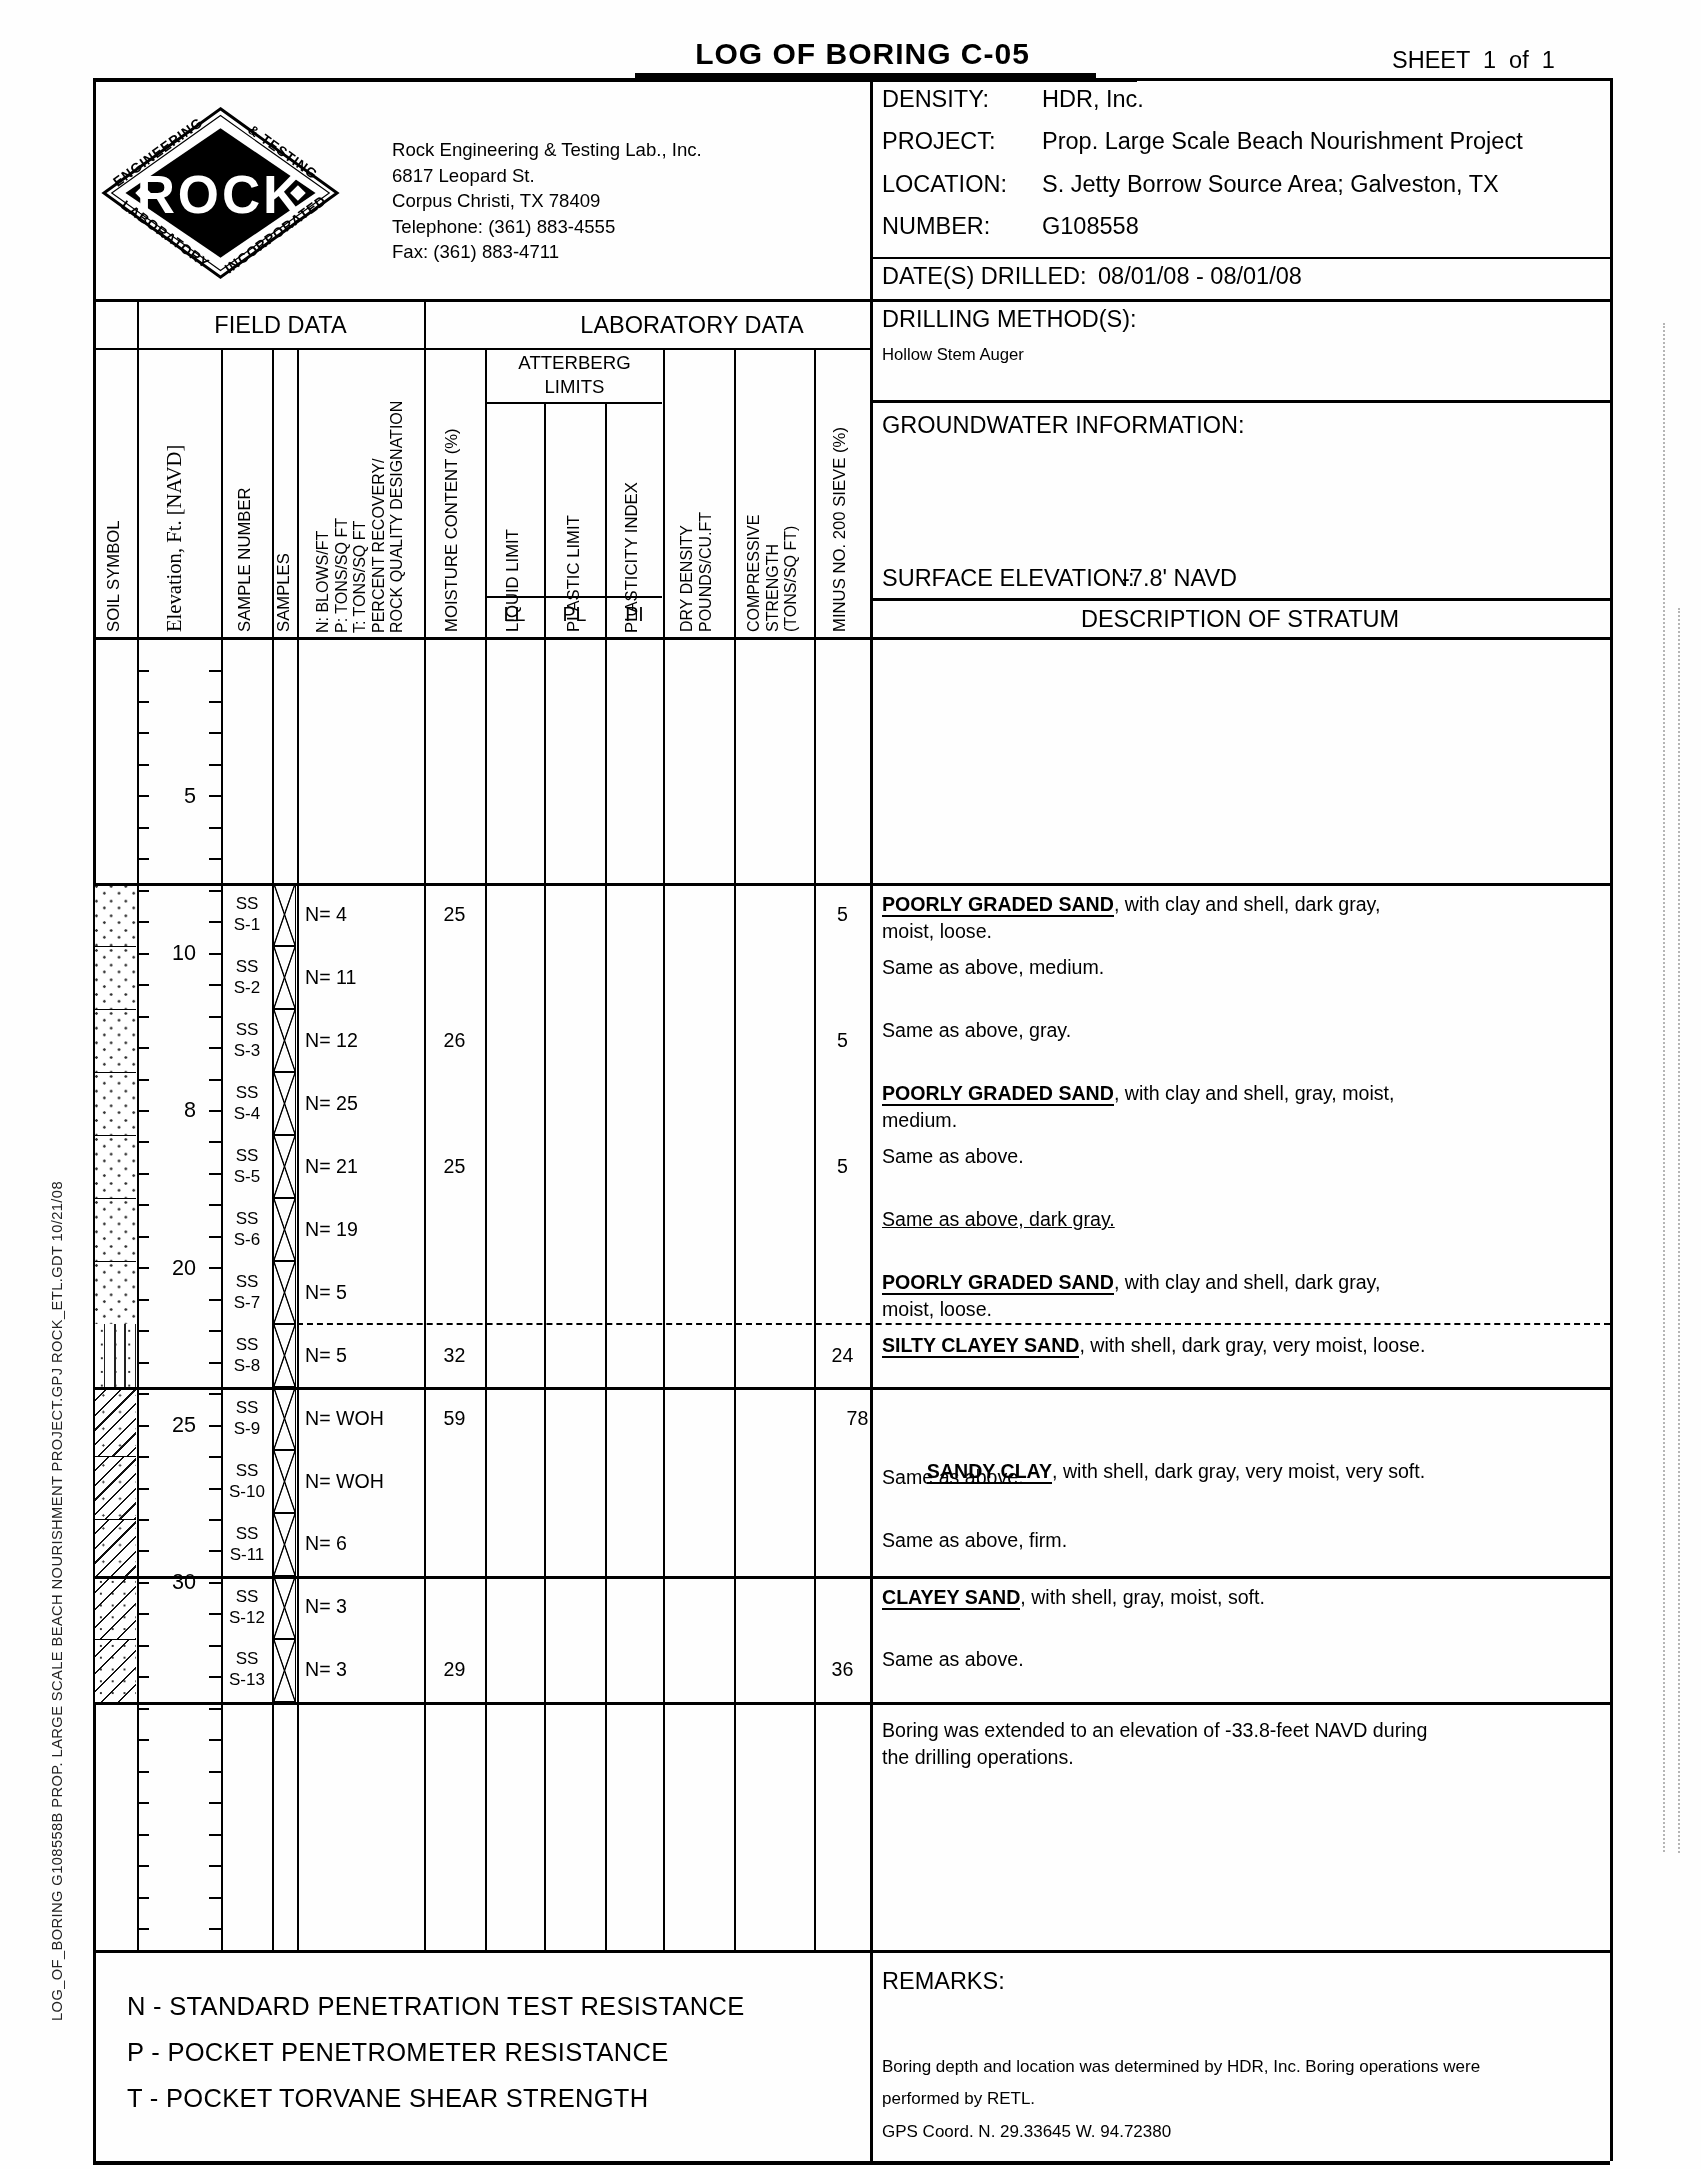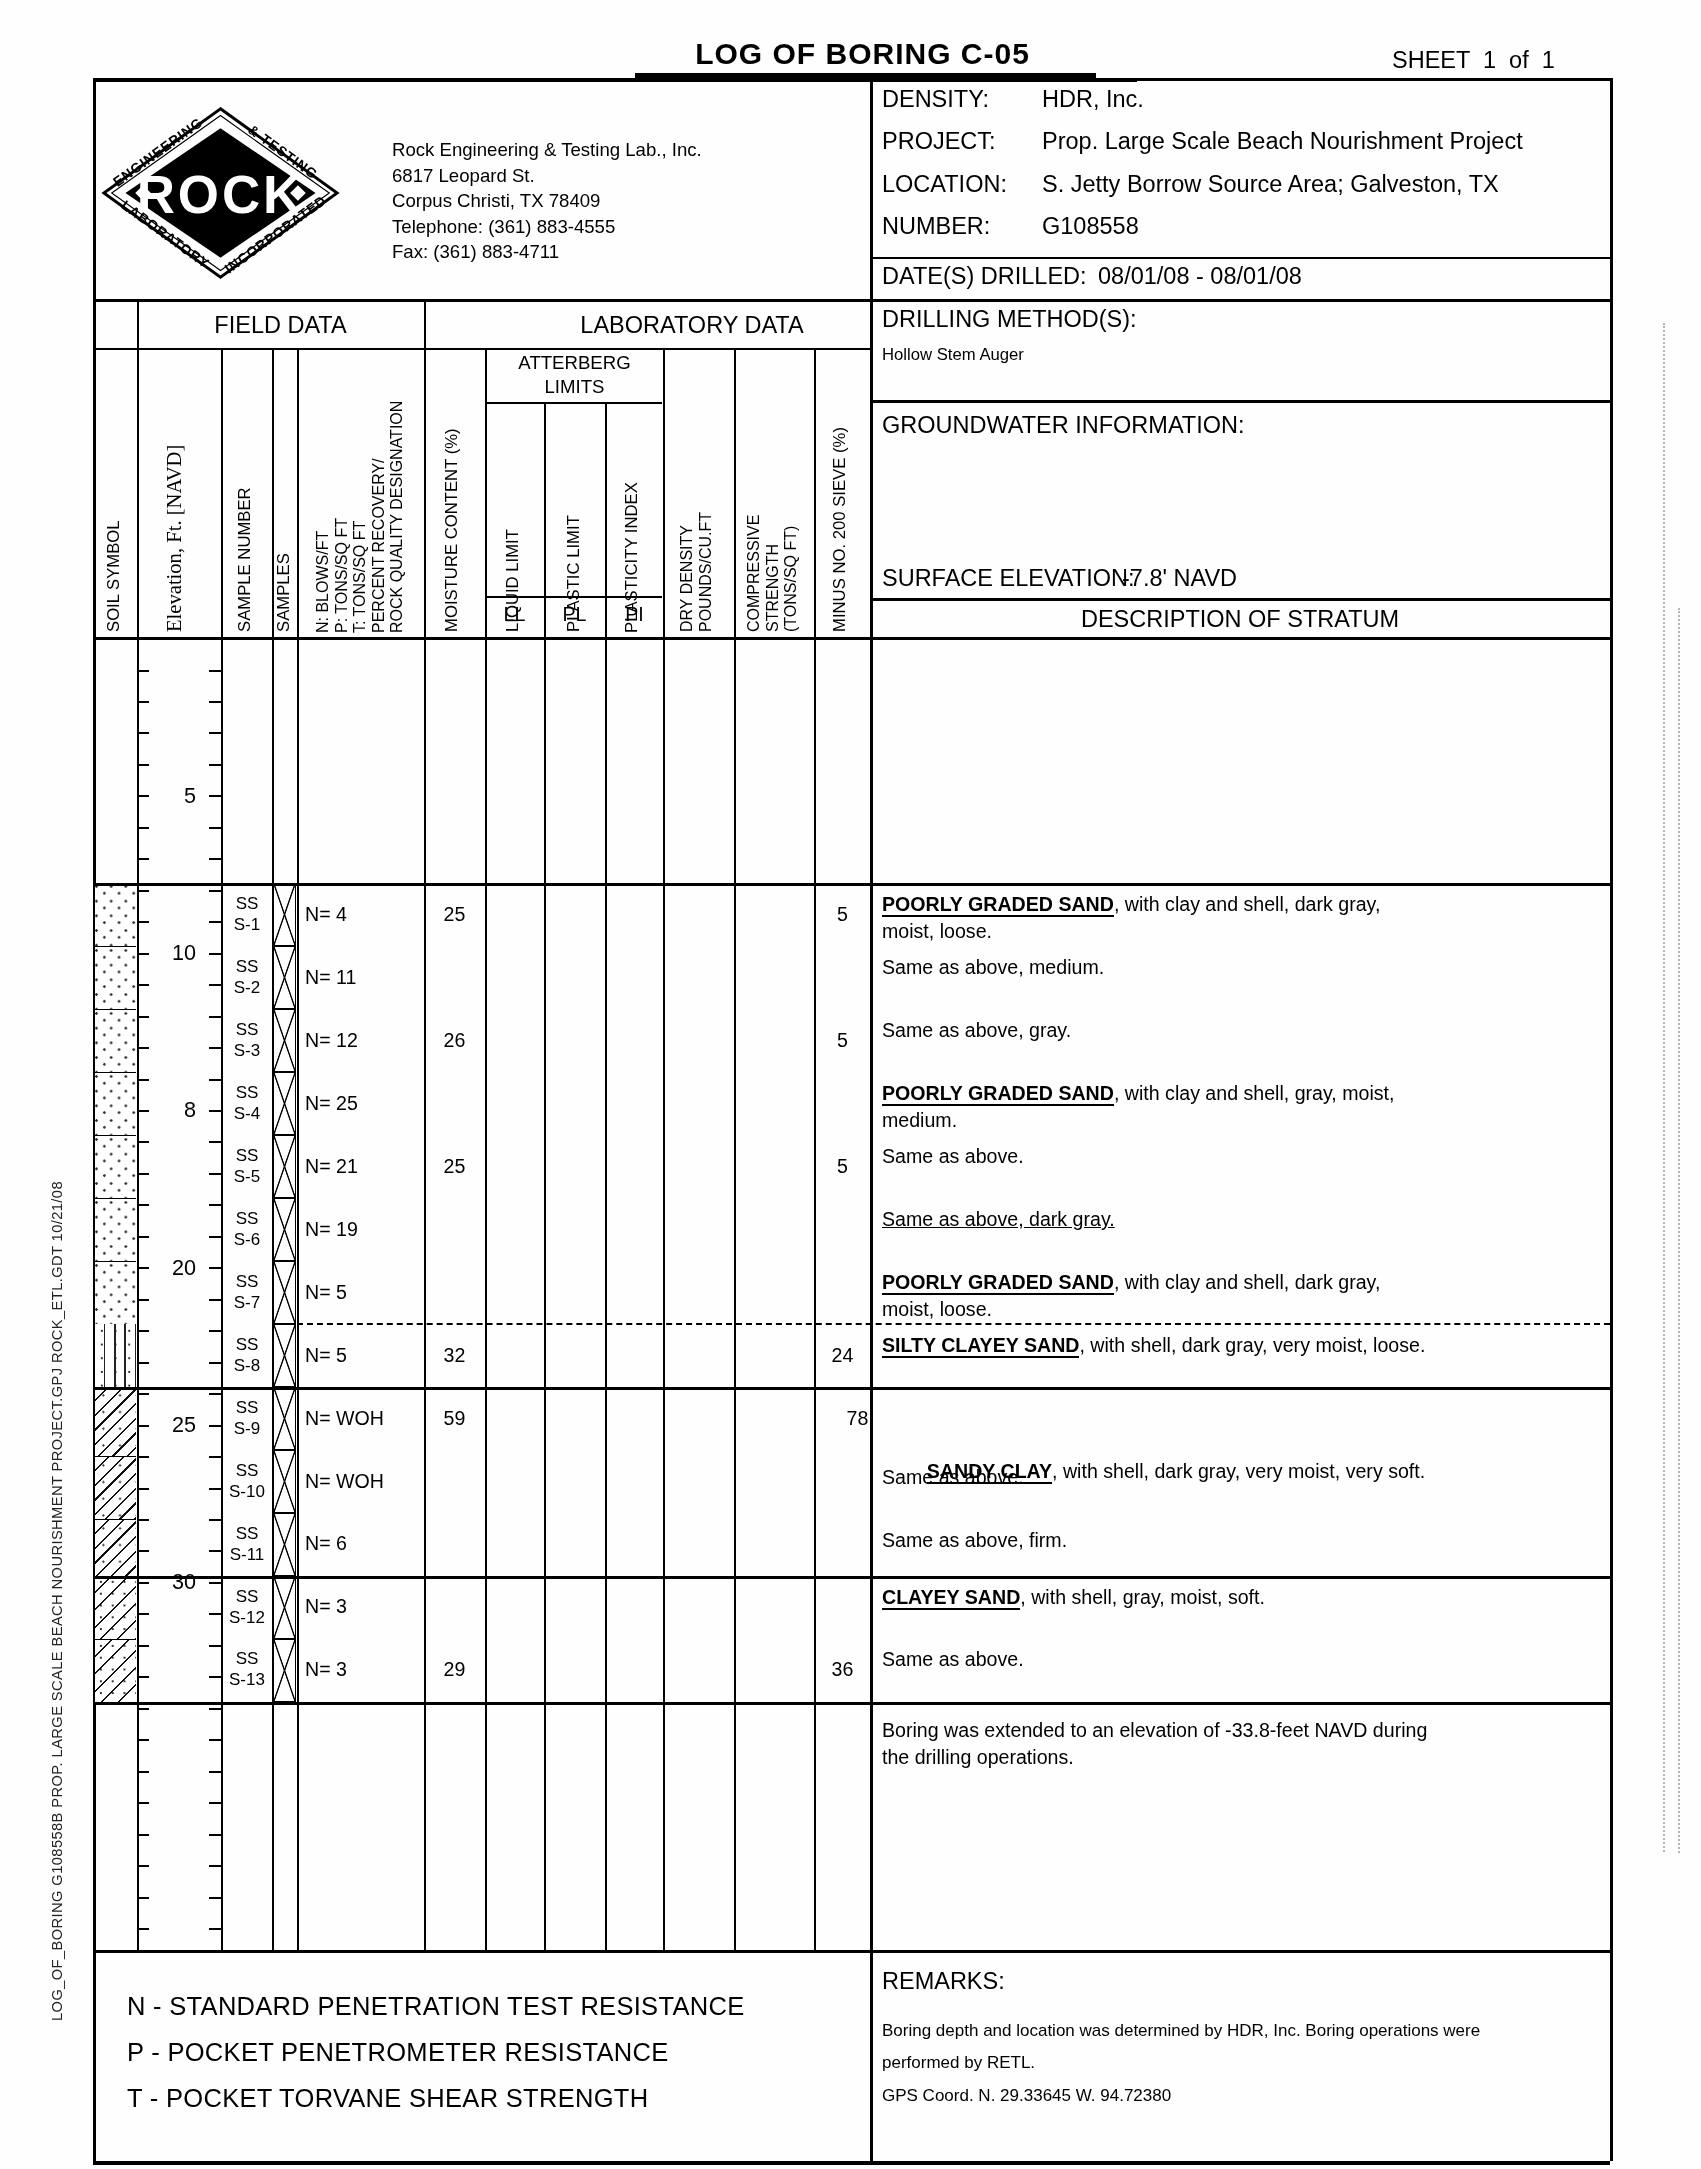--- a/index.html
+++ b/index.html
@@ -53,21 +53,21 @@
       background-size:auto,16.7px 16.7px;}
   .pat-clayey-sand{background-color:#fff;background-image:
       repeating-linear-gradient(135deg,transparent 0 10.8px,#111 10.8px 12.3px),
       radial-gradient(circle,#333 1px,transparent 1.4px);
       background-size:auto,11.8px 11.8px;}
   .boundary{position:absolute;background:#000;}
   .boundary-dashed{position:absolute;border-top:2.9px dashed #000;background:none;}
   .desc{position:absolute;left:882px;width:588px;font-size:19.6px;line-height:26.5px;white-space:pre-line;}
   .desc b{border-bottom:2.5px solid #000;}
   .legend-line{position:absolute;left:127px;font-size:25.5px;letter-spacing:0.3px;}
-  .remark-line{position:absolute;left:882px;font-size:17px;}
+  .remark-line{position:absolute;left:882px;font-size:17px;margin-top:36px;}
   .edge-dots{position:absolute;width:0;border-left:2px dotted #b5b5b5;}
 </style>
 </head>
 <body>
 
 <div class="page">
 
   <div class="title">LOG OF BORING C-05</div>
   <div class="title-bar"></div>
   <div class="sheet">SHEET  1  of  1</div>

